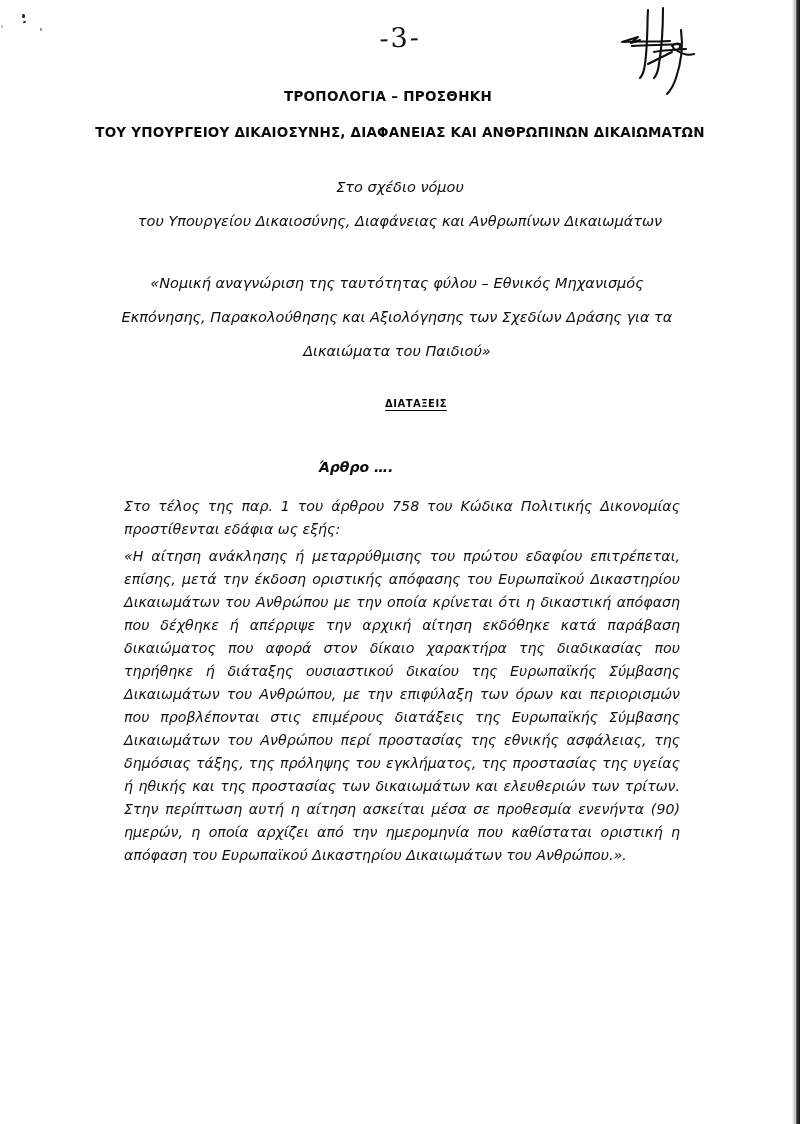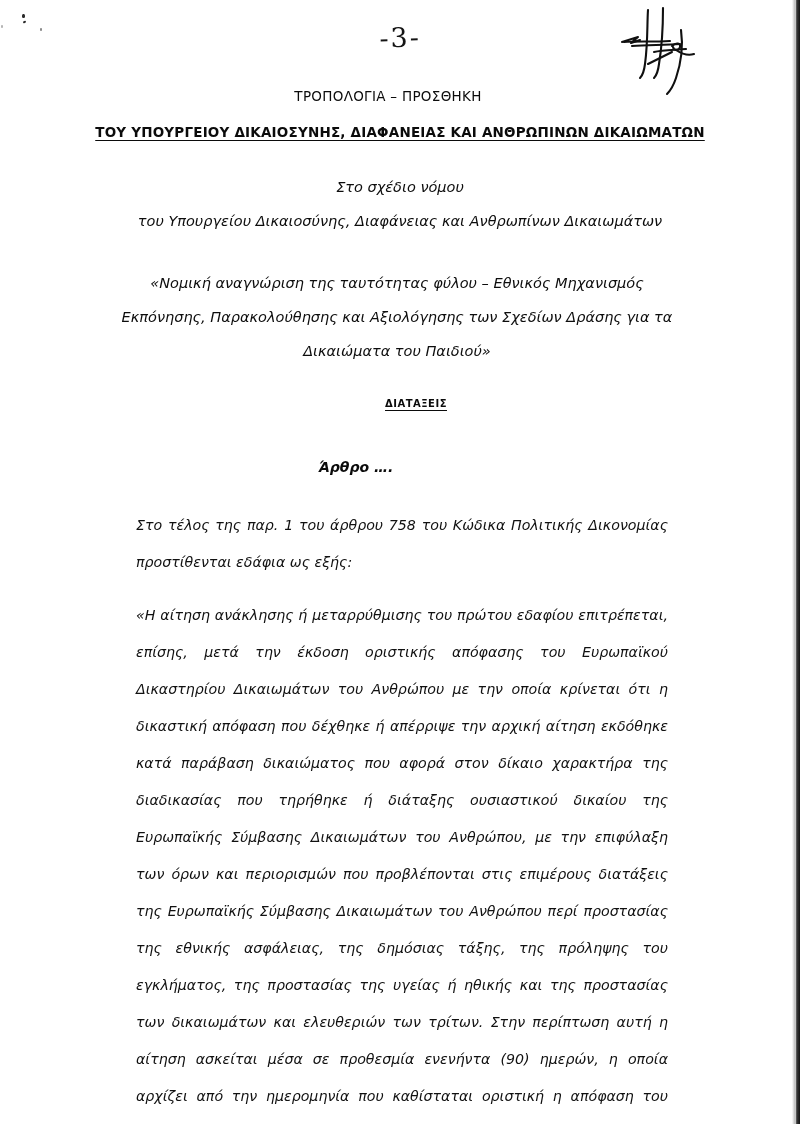--- a/index.html
+++ b/index.html
@@ -69,37 +69,36 @@
   .signature svg { display: block; }
 
   
   .doc-title {
     position: absolute;
     left: 0;
     top: 88px;
     width: 776px;
     text-align: center;
     font-size: 13.5px;
-    font-weight: normal;
+    font-weight: bold;
     color: #0b0b0b;
     letter-spacing: .3px;
   }
   .doc-subtitle {
     position: absolute;
     left: 0;
     top: 124px;
     width: 800px;
     text-align: center;
     font-size: 13.5px;
     font-weight: bold;
     color: #0b0b0b;
     letter-spacing: .2px;
   }
   .doc-subtitle .ul {
-    text-decoration: underline;
     text-underline-offset: 3px;
   }
 
   .bill-ref {
     position: absolute;
     left: 0;
     width: 800px;
     text-align: center;
     font-size: 14.5px;
     font-style: italic;
@@ -153,24 +152,24 @@
   .body-block {
     position: absolute;
     left: 120px;
     top: 491px;
     width: 564px;
     font-size: 14.2px;
     font-style: italic;
     color: #111111;
   }
   .para {
-    margin: 16px;
+    margin: 4px;
     text-align: justify;
     text-justify: inter-word;
-    line-height: 37px;
+    line-height: 23px;
   }
   .para + .para { margin-top: 0; }
   
   .para::after {
     content: "";
     display: inline-block;
     width: 100%;
   }
   .para.no-stretch::after { display: none; }
 </style>

